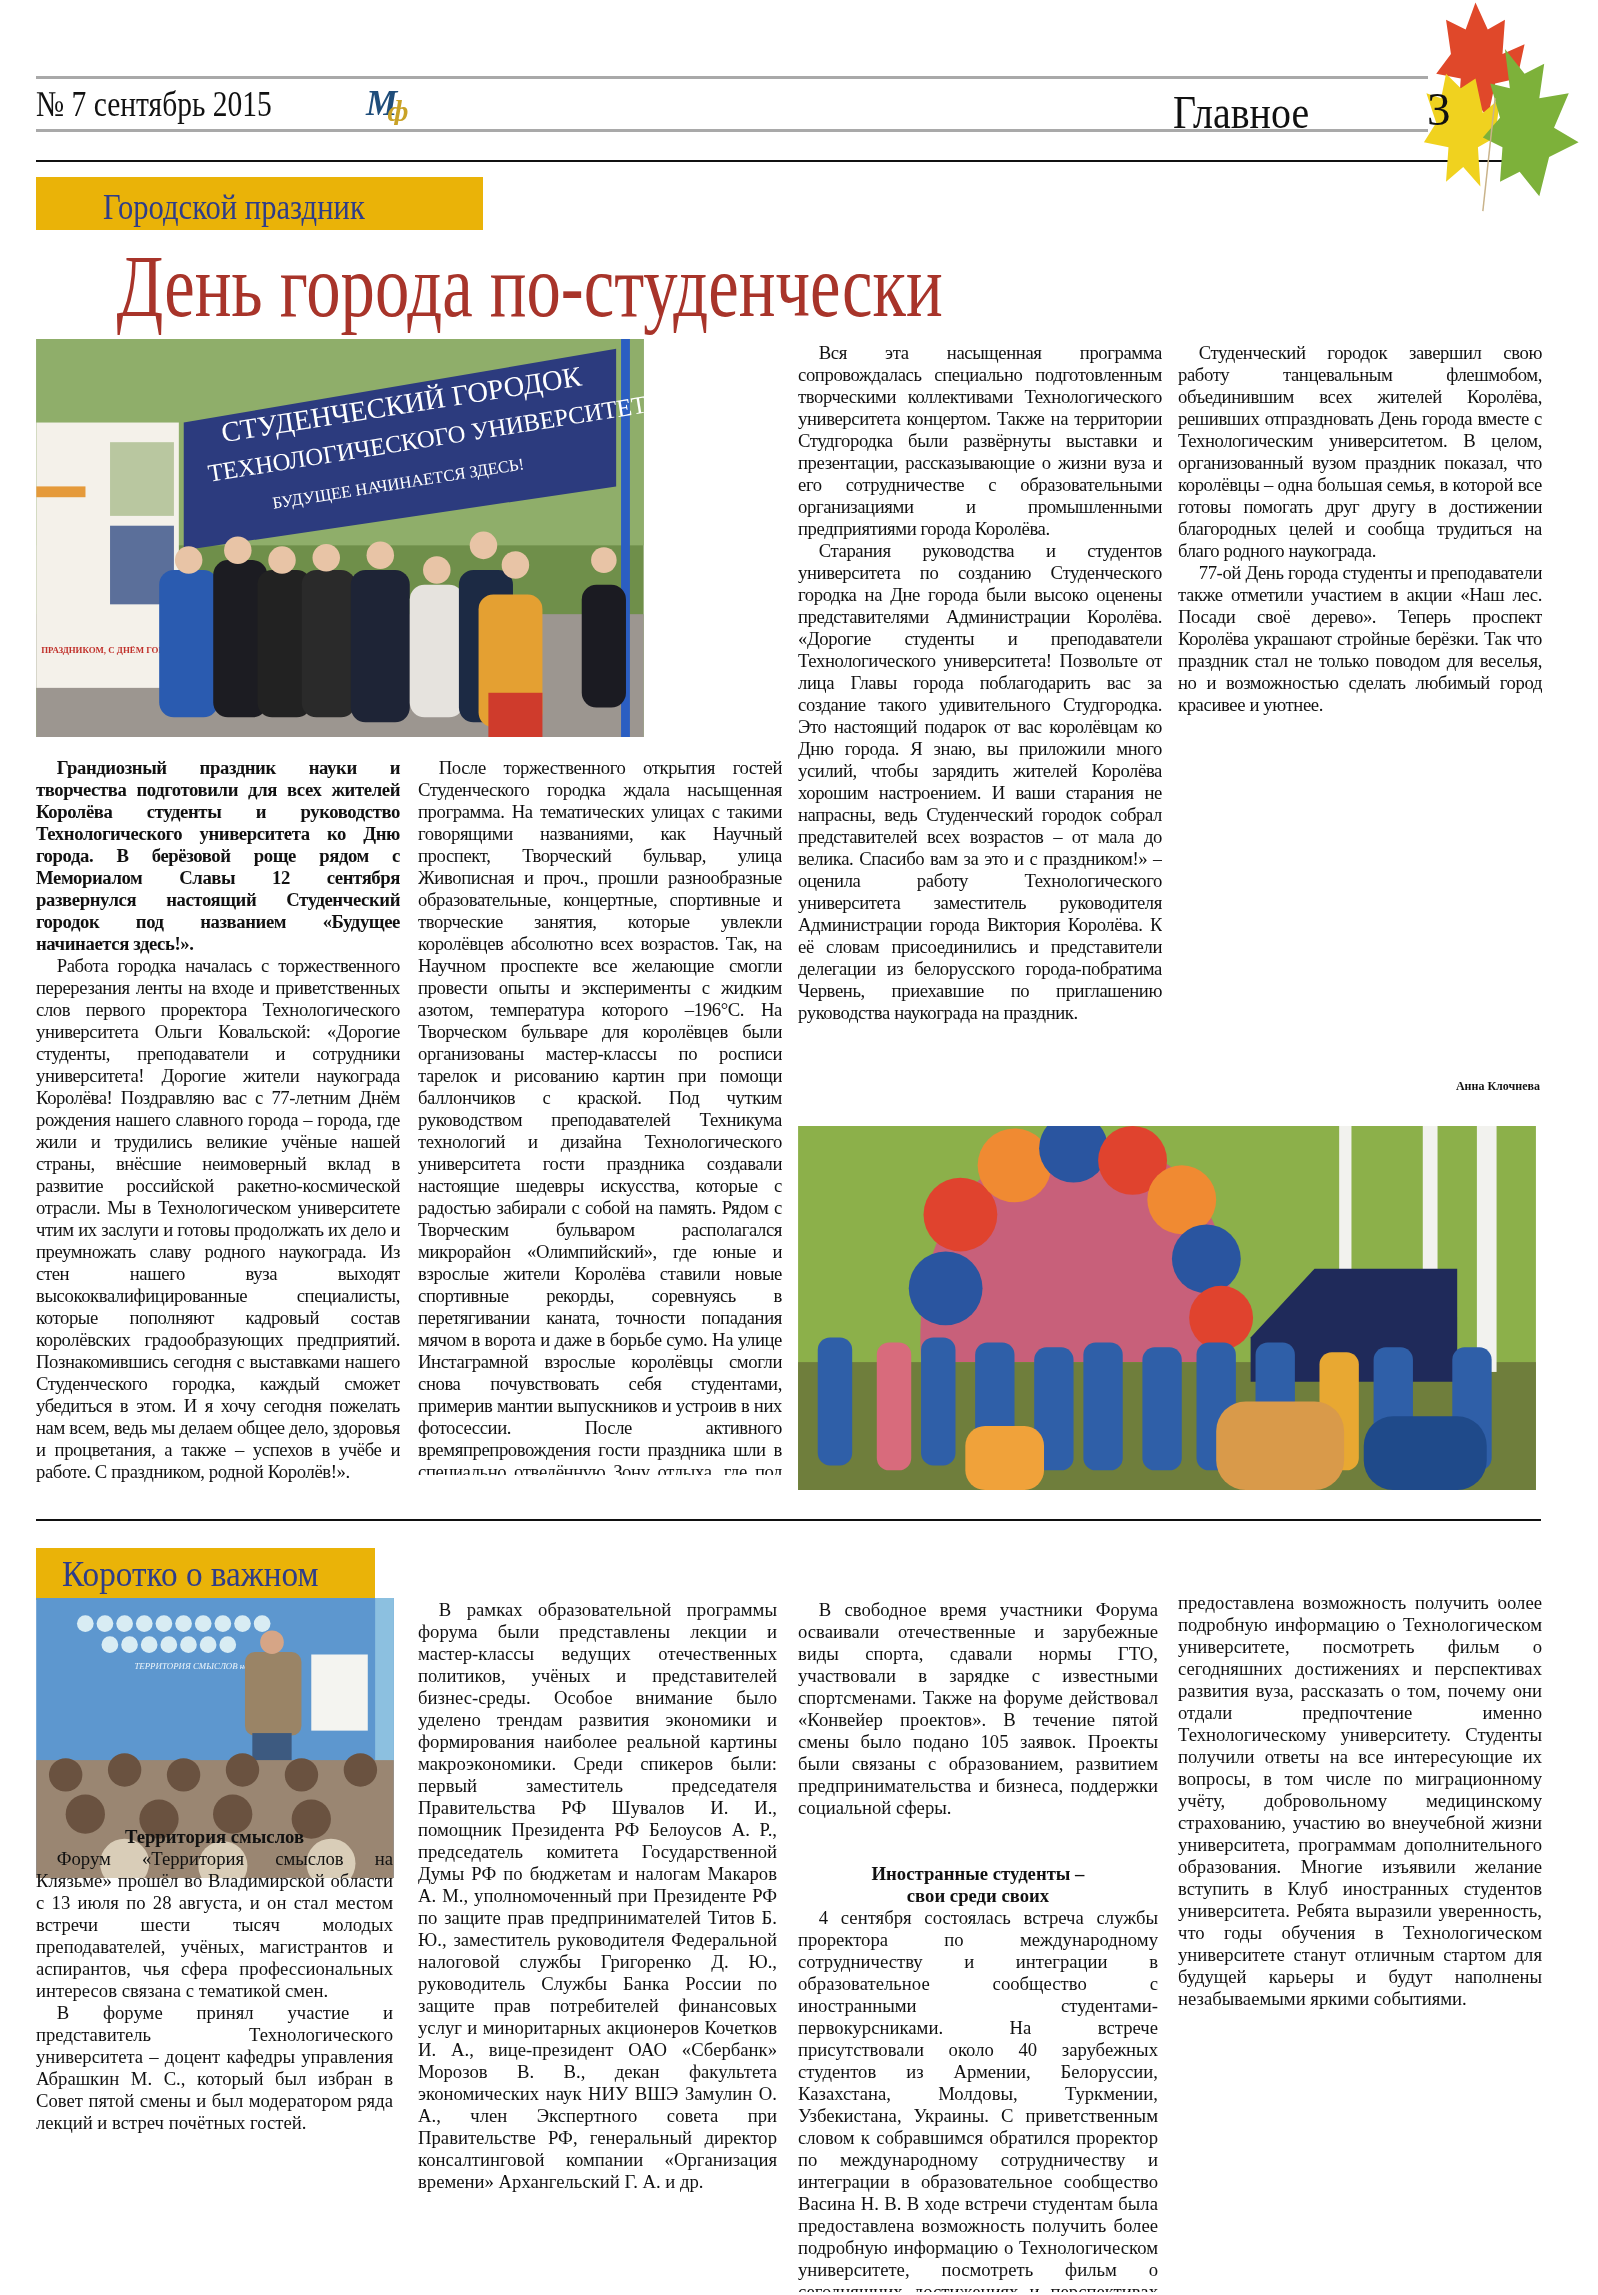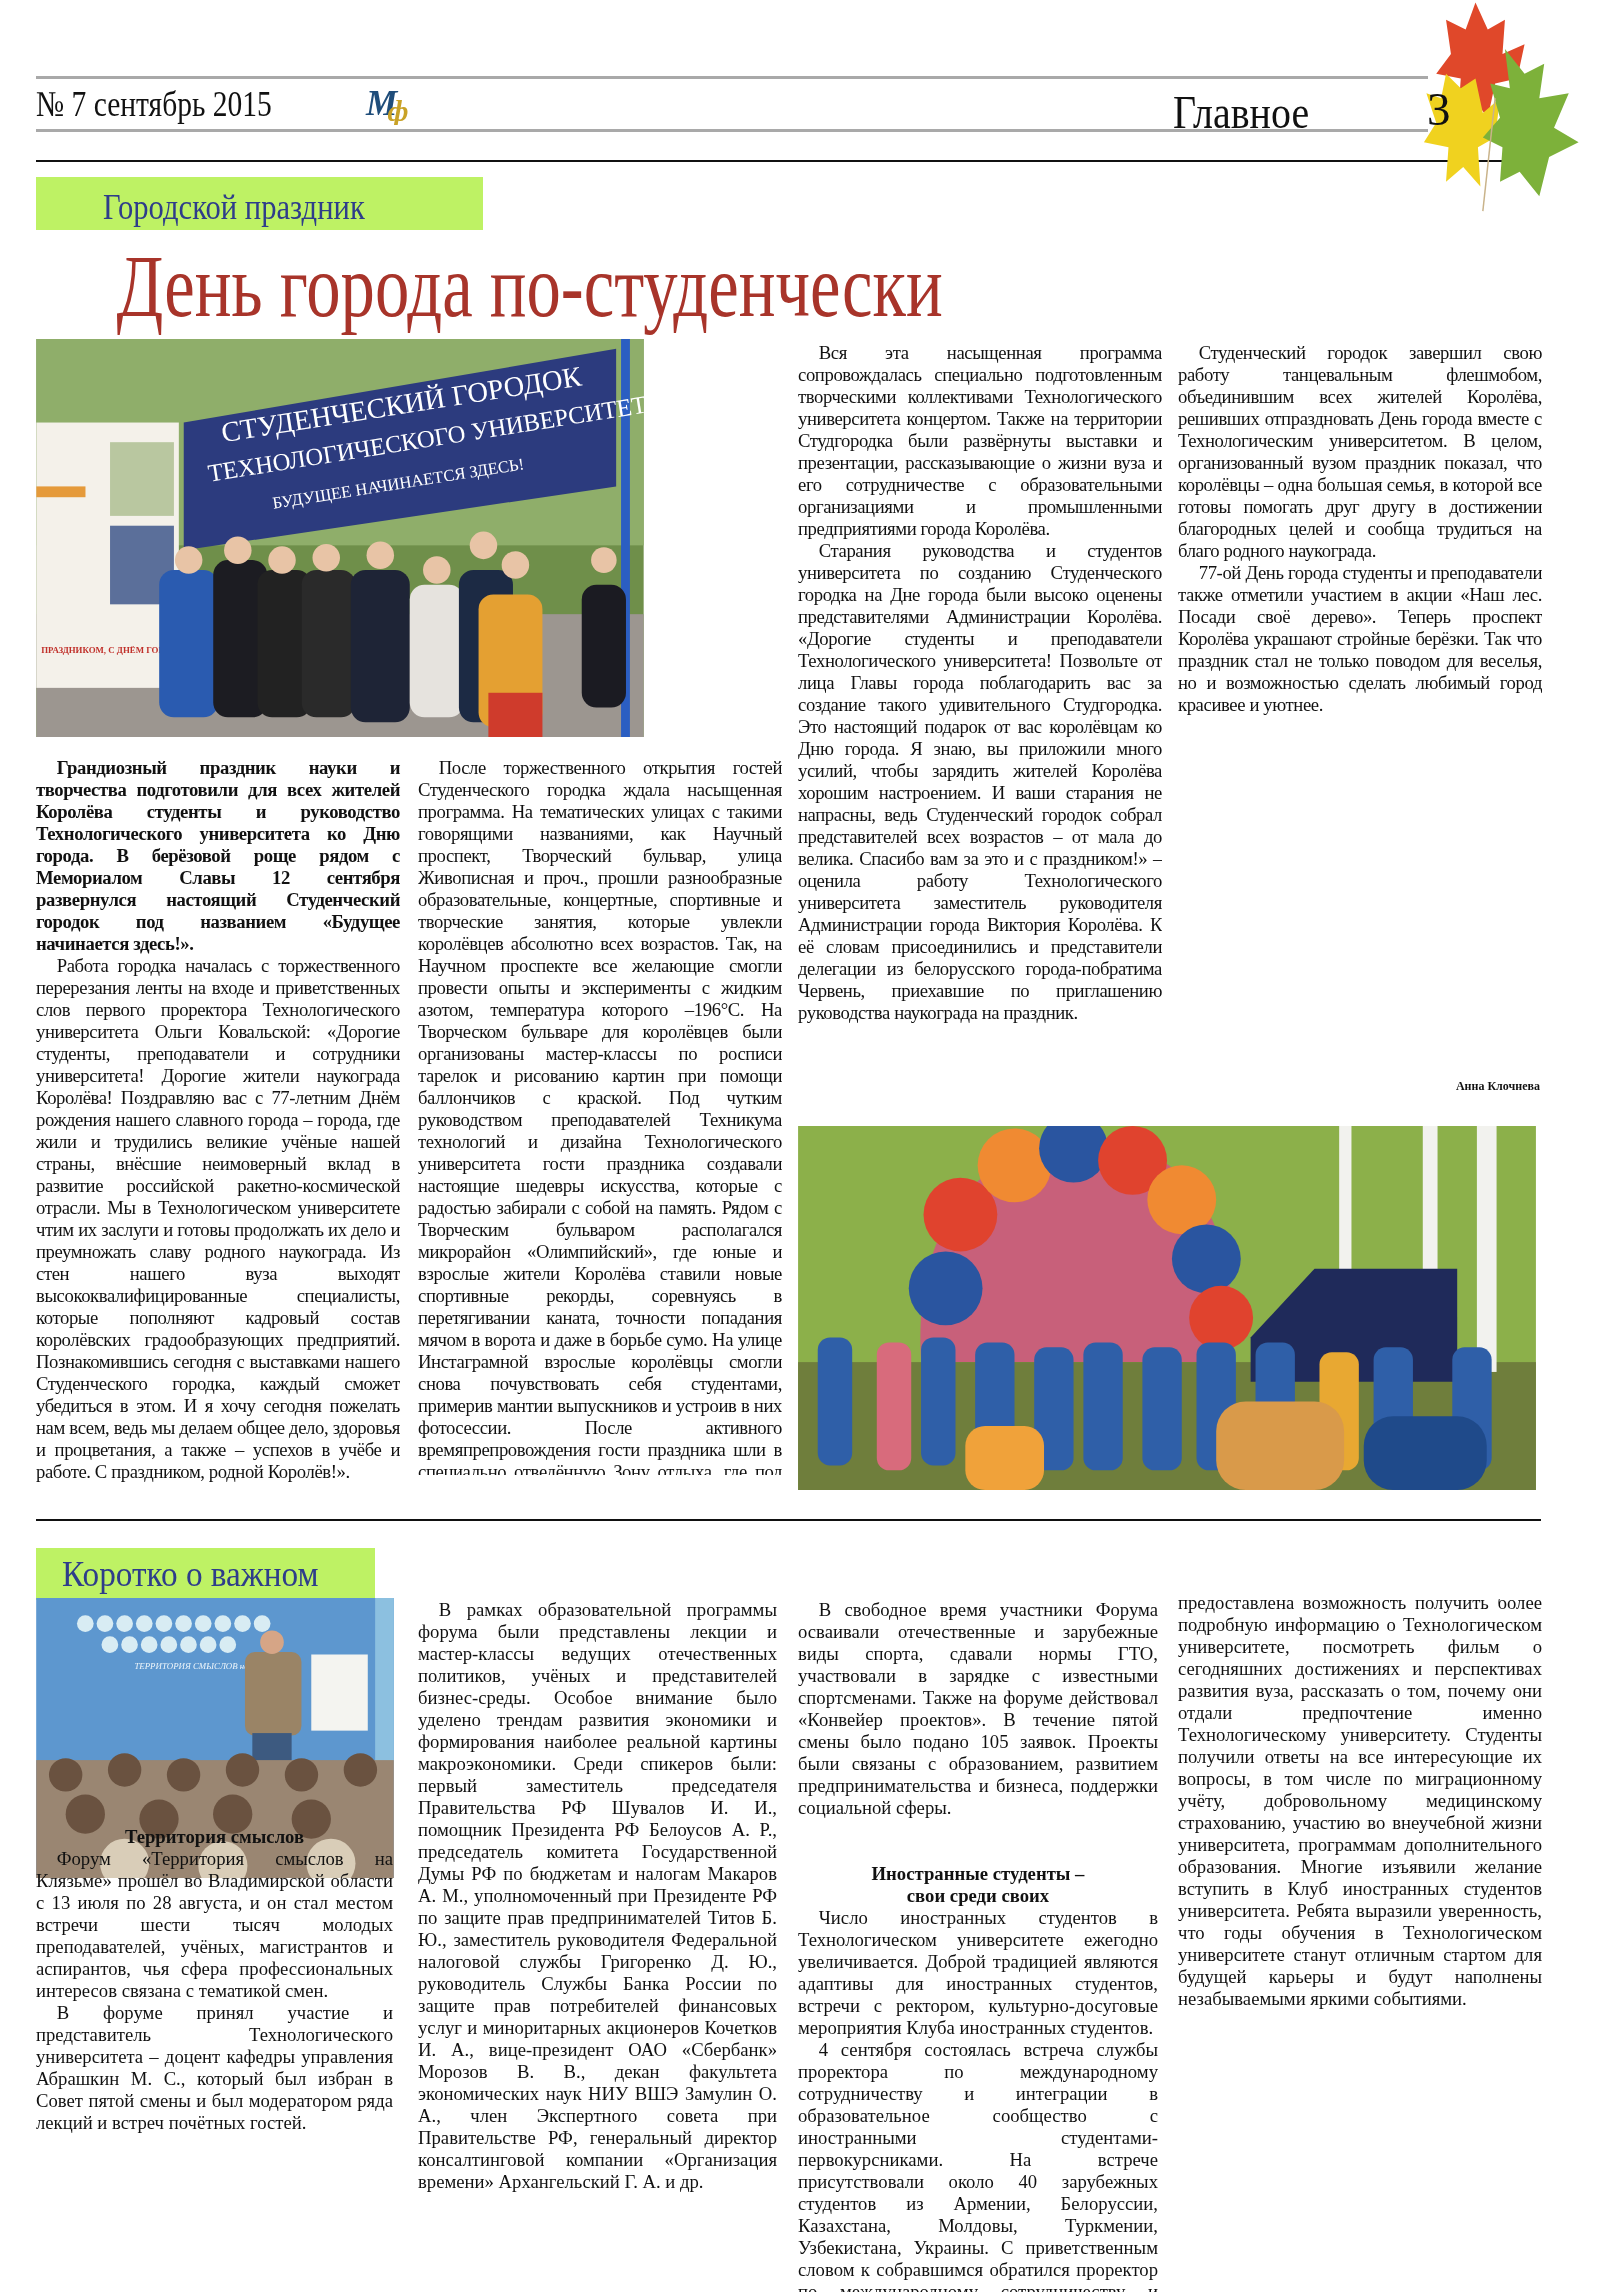--- a/index.html
+++ b/index.html
@@ -6,21 +6,21 @@
   body { width: 1599px; height: 2295px; position: relative; overflow: hidden;
          font-family: "Liberation Serif", "DejaVu Serif", serif; color: #111; }
   .abs { position: absolute; }
   .rule-grey { position: absolute; left: 36px; height: 3px; background: #a9a9a9; }
   .rule-black { position: absolute; height: 2px; background: #111; }
   .header-issue { left: 36px; top: 86px; font-size: 36px; line-height: 1; transform: scaleX(0.82); transform-origin: left; white-space: nowrap; }
   .logo { left: 364px; top: 81px; width: 54px; height: 44px; }
   .section-name { left: 1173px; top: 89px; font-size: 47px; line-height: 1; transform: scaleX(0.85); transform-origin: left; white-space: nowrap; }
   .page-num { left: 1427px; top: 86px; font-size: 47px; line-height: 1; }
   .leaves { left: 1377px; top: 0px; width: 222px; height: 216px; }
-  .rubric { background: #bef264; color: #2e3d8a; }
+  .rubric { background: #eab308; color: #2e3d8a; }
   .rubric span { display: inline-block; white-space: nowrap; }
   .rubric-1 { left: 36px; top: 177px; width: 447px; height: 53px; }
   .rubric-1 span { position: absolute; left: 67px; top: 8.9px; font-size: 36px; transform: scaleX(0.85); transform-origin: left; }
   .rubric-2 { left: 36px; top: 1527px; width: 339px; height: 52px; margin-top: 21px; }
   .rubric-2 span { position: absolute; left: 25.6px; top: 6.9px; font-size: 35px; transform: scaleX(0.95); transform-origin: left; }
   .headline { left: 0; width: 1422px; top: 243px; text-align: left; color: #a8342a; font-size: 88px; line-height: 1; }
   .headline span { display: inline-block; transform: scaleX(0.78); }
   .photo { overflow: hidden; }
   .col { position: absolute; font-size: 18.7px; line-height: 22px; text-align: justify; hyphens: auto; }
   .col p { margin: 0; text-indent: 20.7px; }
@@ -230,21 +230,20 @@
 </div>
 
 <div class="col" style="left:418px; top:1599px; width:359px;">
   <p>В рамках образовательной программы форума были представлены лекции и мастер-классы ведущих отечественных политиков, учёных и представителей бизнес-среды. Особое внимание было уделено трендам развития экономики и формирования наиболее реальной картины макроэкономики. Среди спикеров были: первый заместитель председателя Правительства РФ Шувалов И. И., помощник Президента РФ Белоусов А. Р., председатель комитета Государственной Думы РФ по бюджетам и налогам Макаров А. М., уполномоченный при Президенте РФ по защите прав предпринимателей Титов Б. Ю., заместитель руководителя Федеральной налоговой службы Григоренко Д. Ю., руководитель Службы Банка России по защите прав потребителей финансовых услуг и миноритарных акционеров Кочетков И. А., вице-президент ОАО «Сбербанк» Морозов В. В., декан факультета экономических наук НИУ ВШЭ Замулин О. А., член Экспертного совета при Правительстве РФ, генеральный директор консалтинговой компании «Организация времени» Архангельский Г. А. и др.</p>
 </div>
 
 <div class="col" style="left:798px; top:1599px; width:360px; height:693px; overflow:hidden;">
   <p>В свободное время участники Форума осваивали отечественные и зарубежные виды спорта, сдавали нормы ГТО, участвовали в зарядке с известными спортсменами. Также на форуме действовал «Конвейер проектов». В течение пятой смены было подано 105 заявок. Проекты были связаны с образованием, развитием предпринимательства и бизнеса, поддержки социальной сферы.</p>
   <p class="subhead" style="margin-top:44px;">Иностранные студенты –</p>
   <p class="subhead">свои среди своих</p>
-  <p>Число иностранных студентов в Технологическом университете ежегодно увеличивается. Доброй традицией являются адаптивы для иностранных студентов, встречи с ректором, культурно-досуговые мероприятия Клуба иностранных студентов.</p>
   <p>4 сентября состоялась встреча службы проректора по международному сотрудничеству и интеграции в образовательное сообщество с иностранными студентами-первокурсниками. На встрече присутствовали около 40 зарубежных студентов из Армении, Белоруссии, Казахстана, Молдовы, Туркмении, Узбекистана, Украины. С приветственным словом к собравшимся обратился проректор по международному сотрудничеству и интеграции в образовательное сообщество Васина Н. В. В ходе встречи студентам была предоставлена возможность получить более подробную информацию о Технологическом университете, посмотреть фильм о сегодняшних достижениях и перспективах развития вуза, рассказать о том, почему они отдали предпочтение именно Технологическому университету. Студенты получили ответы на все интересующие их вопросы, в том числе по миграционному учёту, добровольному медицинскому страхованию, участию во внеучебной жизни университета, программам дополнительного образования. Многие изъявили желание вступить в Клуб иностранных студентов университета. Ребята выразили уверенность, что годы обучения в Технологическом университете станут отличным стартом для будущей карьеры и будут наполнены незабываемыми яркими событиями.</p>
 </div>
 
 <div class="col" style="left:1178px; top:1599px; width:364px; height:693px; overflow:hidden;">
   <div style="margin-top:-315px;">
     <p>4 сентября состоялась встреча службы проректора по международному сотрудничеству и интеграции в образовательное сообщество с иностранными студентами-первокурсниками. На встрече присутствовали около 40 зарубежных студентов из Армении, Белоруссии, Казахстана, Молдовы, Туркмении, Узбекистана, Украины. С приветственным словом к собравшимся обратился проректор по международному сотрудничеству и интеграции в образовательное сообщество Васина Н. В. В ходе встречи студентам была предоставлена возможность получить более подробную информацию о Технологическом университете, посмотреть фильм о сегодняшних достижениях и перспективах развития вуза, рассказать о том, почему они отдали предпочтение именно Технологическому университету. Студенты получили ответы на все интересующие их вопросы, в том числе по миграционному учёту, добровольному медицинскому страхованию, участию во внеучебной жизни университета, программам дополнительного образования. Многие изъявили желание вступить в Клуб иностранных студентов университета. Ребята выразили уверенность, что годы обучения в Технологическом университете станут отличным стартом для будущей карьеры и будут наполнены незабываемыми яркими событиями.</p>
   </div>
 </div>
 
 

